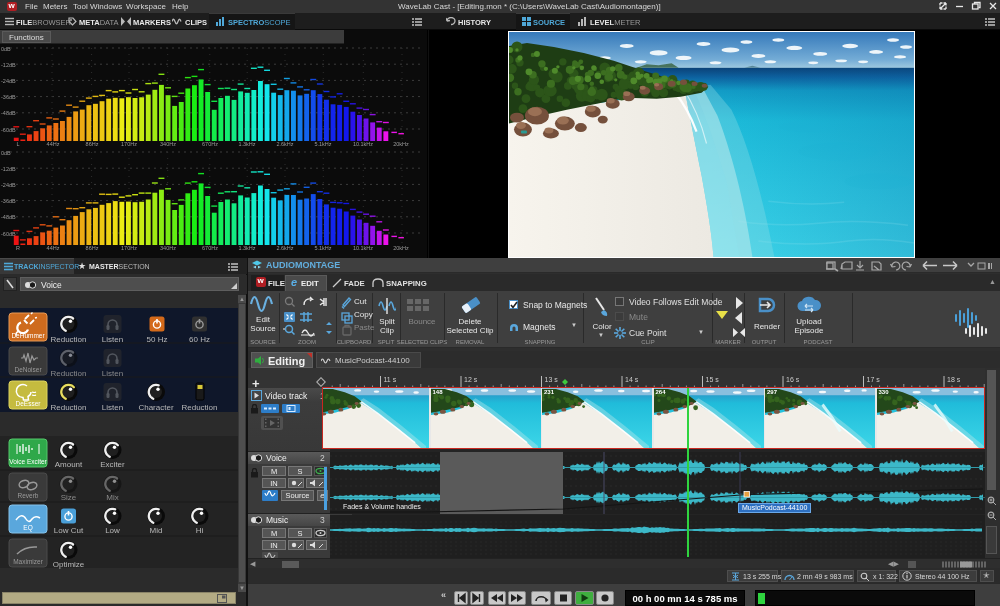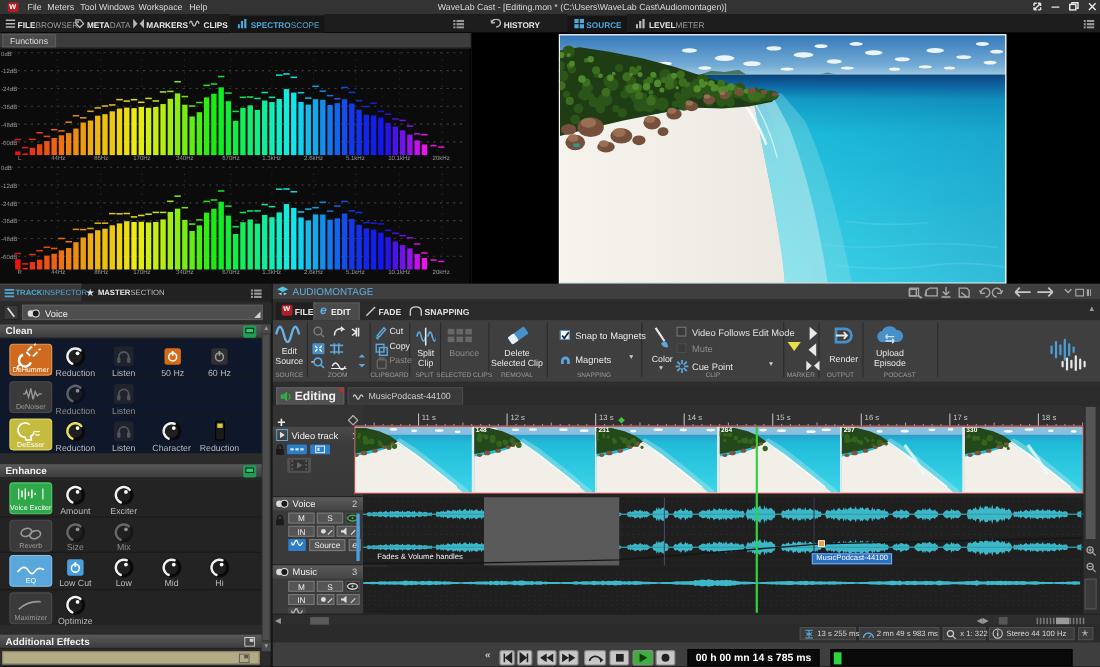--- a/index.html
+++ b/index.html
@@ -91,21 +91,21 @@
         <rect x="0" y="0" width="2" height="2"></rect>
         <rect x="3" y="0" width="7" height="2"></rect>
         <rect x="0" y="3" width="2" height="2"></rect>
         <rect x="3" y="3" width="7" height="2"></rect>
         <rect x="0" y="6" width="2" height="2"></rect>
         <rect x="3" y="6" width="7" height="2"></rect>
       </g>
     </svg>
 </div>
 <div class="abs" style="left:0;top:30px;width:428px;height:228px;background:#0b0b0b;border-right:1px solid #000">
-<div class="abs" style="left:0;top:0;width:428px;height:14px;background:#3c3c3c;border-bottom:1px solid #222">
+<div class="abs" style="left:0;top:0;width:344px;height:14px;background:#3c3c3c;border-bottom:1px solid #222">
 <div class="abs" style="left:2px;top:1px;height:12px;padding:0 6px;background:#4a4a4a;border:1px solid #5a5a5a;font-size:8px;color:#ddd;line-height:11px">Functions</div>
 </div>
 <div class="abs" style="left:0;top:14px;width:428px;height:104px">
 <svg class="abs" style="left:0;top:0" width="428" height="104" viewBox="0 0 428 104">
         <line x1="10" y1="4.0" x2="420" y2="4.0" stroke="#3c3c3c" stroke-width="1" stroke-dasharray="2,4"></line>
         <line x1="10" y1="20.2" x2="420" y2="20.2" stroke="#3c3c3c" stroke-width="1" stroke-dasharray="2,4"></line>
         <line x1="10" y1="36.4" x2="420" y2="36.4" stroke="#3c3c3c" stroke-width="1" stroke-dasharray="2,4"></line>
         <line x1="10" y1="52.6" x2="420" y2="52.6" stroke="#3c3c3c" stroke-width="1" stroke-dasharray="2,4"></line>
         <line x1="10" y1="68.8" x2="420" y2="68.8" stroke="#3c3c3c" stroke-width="1" stroke-dasharray="2,4"></line>
         <line x1="10" y1="85.0" x2="420" y2="85.0" stroke="#3c3c3c" stroke-width="1" stroke-dasharray="2,4"></line>
@@ -703,27 +703,20 @@
 <svg class="abs" style="left:4px;top:3px" width="12" height="8" viewBox="0 0 12 8">
           <circle cx="3" cy="4" r="3" fill="#ddd"></circle>
           <circle cx="7.5" cy="4" r="3.2" fill="#1a1a1a" stroke="#ddd" stroke-width="1"></circle>
         </svg>
 <div class="abs" style="left:20px;top:1.5px;font-size:8.5px;color:#eee">Voice</div>
 <svg class="abs" style="right:1px;bottom:1px" width="6" height="6" viewBox="0 0 6 6">
           <path d="M6,0 L6,6 L0,6 Z" fill="#cfcfcf"></path>
         </svg>
 </div>
     </div>
-<div class="abs" style="left:0;top:37px;width:238px;height:13px;background:linear-gradient(#5a5a5a,#3c3c3c);border-bottom:1px solid #222">
-      <div class="abs" style="left:5px;top:1px;font-size:9px;font-weight:bold;color:#f0f0f0">Clean</div>
-      <div class="abs" style="left:221px;top:1px;width:12px;height:11px;background:#1e9e50;border-radius:2px">
-        <div class="abs" style="left:2px;top:2px;width:8px;height:5px;background:#123"></div>
-        <div class="abs" style="left:3px;top:3px;width:6px;height:3px;background:#35c86a"></div>
-      </div>
-    </div>
 <div class="abs" style="left:0;top:50px;width:238px;height:104px;background:#0f172a">
 <svg class="abs" style="left:0;top:0" width="238" height="104" viewBox="0 0 238 104">
 <line x1="0" y1="35" x2="238" y2="35" stroke="#1a1a1a"></line>
         <line x1="0" y1="69" x2="238" y2="69" stroke="#1a1a1a"></line>
 <rect x="9" y="5" width="38" height="28" rx="3" fill="#ce6b1e" stroke="#e89a55"></rect>
 <g stroke="#fff" fill="none" transform="translate(0,-2.5)">
           <path d="M21,17 a5.5,5.5 0 1 0 7,7" stroke-width="2.2"></path>
           <path d="M24,14.5 l3.5,3.5 m1.5,-8.5 l-4,4 m9,1 l-4,4" stroke-width="1.8"></path>
           <path d="M31,8.5 l1.5,-1.5 m2.5,5.5 l2,-0.5" stroke-width="1.4"></path>
           <path d="M18,26 q-3,2 -1.5,4" stroke-width="1.6"></path>
@@ -793,27 +786,20 @@
 <div class="abs" style="left:87.5px;top:26.5px;width:50px;text-align:center;font-size:8px;color:#b8b8b8">Listen</div>
 <div class="abs" style="left:132px;top:26.5px;width:50px;text-align:center;font-size:8px;color:#b8b8b8">50 Hz</div>
 <div class="abs" style="left:174.5px;top:26.5px;width:50px;text-align:center;font-size:8px;color:#b8b8b8">60 Hz</div>
 <div class="abs" style="left:43.5px;top:60.5px;width:50px;text-align:center;font-size:8px;color:#8a8a8a">Reduction</div>
 <div class="abs" style="left:87.5px;top:60.5px;width:50px;text-align:center;font-size:8px;color:#8a8a8a">Listen</div>
 <div class="abs" style="left:43.5px;top:94.5px;width:50px;text-align:center;font-size:8px;color:#b8b8b8">Reduction</div>
 <div class="abs" style="left:87.5px;top:94.5px;width:50px;text-align:center;font-size:8px;color:#b8b8b8">Listen</div>
 <div class="abs" style="left:131px;top:94.5px;width:50px;text-align:center;font-size:8px;color:#b8b8b8">Character</div>
 <div class="abs" style="left:174.5px;top:94.5px;width:50px;text-align:center;font-size:8px;color:#b8b8b8">Reduction</div>
 </div>
-<div class="abs" style="left:0;top:164px;width:238px;height:13px;background:linear-gradient(#5a5a5a,#3c3c3c);border-bottom:1px solid #222">
-      <div class="abs" style="left:5px;top:1px;font-size:9px;font-weight:bold;color:#f0f0f0">Enhance</div>
-      <div class="abs" style="left:221px;top:1px;width:12px;height:11px;background:#1e9e50;border-radius:2px">
-        <div class="abs" style="left:2px;top:2px;width:8px;height:5px;background:#123"></div>
-        <div class="abs" style="left:3px;top:3px;width:6px;height:3px;background:#35c86a"></div>
-      </div>
-    </div>
 <div class="abs" style="left:0;top:178px;width:238px;height:132px;background:#232323">
 <svg class="abs" style="left:0;top:0" width="238" height="132" viewBox="0 0 238 132">
 <line x1="0" y1="34" x2="238" y2="34" stroke="#1a1a1a"></line>
         <line x1="0" y1="66" x2="238" y2="66" stroke="#1a1a1a"></line>
         <line x1="0" y1="100" x2="238" y2="100" stroke="#1a1a1a"></line>
 <rect x="9" y="3" width="38" height="28" rx="3" fill="#2fa84a" stroke="#55c86a"></rect>
 <g stroke="#fff" stroke-width="1.3" fill="none">
           <path d="M20,10 v6 m3,-8 v10 m3,-7 v4 m3,-6 v8 m3,-5 v2"></path>
           <path d="M17,8 v10 m22,-10 v10" stroke-width="1"></path>
         </g>
@@ -885,46 +871,39 @@
 <div class="abs" style="left:43.5px;top:24px;width:50px;text-align:center;font-size:8px;color:#b8b8b8">Amount</div>
 <div class="abs" style="left:87.5px;top:24px;width:50px;text-align:center;font-size:8px;color:#b8b8b8">Exciter</div>
 <div class="abs" style="left:43.5px;top:57px;width:50px;text-align:center;font-size:8px;color:#8a8a8a">Size</div>
 <div class="abs" style="left:87.5px;top:57px;width:50px;text-align:center;font-size:8px;color:#8a8a8a">Mix</div>
 <div class="abs" style="left:43.5px;top:90px;width:50px;text-align:center;font-size:8px;color:#b8b8b8">Low Cut</div>
 <div class="abs" style="left:87.5px;top:90px;width:50px;text-align:center;font-size:8px;color:#b8b8b8">Low</div>
 <div class="abs" style="left:131px;top:90px;width:50px;text-align:center;font-size:8px;color:#b8b8b8">Mid</div>
 <div class="abs" style="left:174.5px;top:90px;width:50px;text-align:center;font-size:8px;color:#b8b8b8">Hi</div>
 <div class="abs" style="left:43.5px;top:124px;width:50px;text-align:center;font-size:8px;color:#b8b8b8">Optimize</div>
 </div>
-<div class="abs" style="left:0;top:319px;width:238px;height:13px;background:linear-gradient(#5a5a5a,#3c3c3c);border-bottom:1px solid #222">
-      <div class="abs" style="left:5px;top:1px;font-size:9px;font-weight:bold;color:#f0f0f0">Additional Effects</div>
-      <svg class="abs" style="left:222px;top:2px" width="10" height="9" viewBox="0 0 10 9">
-        <rect x="0.5" y="0.5" width="9" height="8" fill="none" stroke="#ccc"></rect>
-        <rect x="5" y="1.5" width="3.5" height="3" fill="#ccc"></rect>
-      </svg>
-    </div>
 <div class="abs" style="left:2px;top:334px;width:234px;height:12px;background:#b3ab84;border:1px solid #8a8468">
       <svg class="abs" style="left:214px;top:1px" width="10" height="9" viewBox="0 0 10 9">
         <rect x="0.5" y="0.5" width="9" height="8" fill="none" stroke="#555"></rect>
         <rect x="5" y="1.5" width="3.5" height="3" fill="#555"></rect>
       </svg>
     </div>
 <div class="abs" style="left:238px;top:37px;width:8px;height:297px;background:#383838">
       <div class="abs" style="left:0;top:0;width:8px;height:8px;background:#4a4a4a;color:#999;font-size:6px;text-align:center;line-height:8px">▲</div>
       <div class="abs" style="left:1px;top:9px;width:6px;height:278px;background:#4e4e4e"></div>
       <div class="abs" style="left:0;top:289px;width:8px;height:8px;background:#4a4a4a;color:#999;font-size:6px;text-align:center;line-height:8px">▼</div>
     </div>
 </div>
 <div class="abs" style="left:248px;top:258px;width:752px;height:348px;background:#2e2e2e">
 <div class="abs" style="left:0;top:0;width:752px;height:15px;background:#3f3f3f;border-bottom:1px solid #2a2a2a">
 <svg class="abs" style="left:3px;top:2px" width="12" height="11" viewBox="0 0 12 11">
         <path d="M1,3 L6,0.5 L11,3 L6,5.5 Z" fill="#4fc8e8"></path>
         <path d="M2,7 L5,5.8 L5,8.5 Z M10,7 L7,5.8 L7,8.5 Z" fill="#8ad8f0"></path>
       </svg>
-<div class="abs" style="left:18px;top:2px;font-size:9px;font-weight:normal;color:#62aede">AUDIOMONTAGE</div>
+<div class="abs" style="left:18px;top:2px;font-size:9px;font-weight:bold;color:#62aede">AUDIOMONTAGE</div>
 <svg class="abs" style="left:578px;top:2px" width="166" height="12" viewBox="0 0 166 12">
         <g stroke="#a8a8a8" stroke-width="1.2" fill="none">
           <rect x="1" y="2" width="8" height="7"></rect>
           <path d="M9,9 l3,2" stroke-width="1.6"></path>
           <path d="M16,4 l3,-2 l7,0 l0,7 l-10,0 z M16,4 l-1,5"></path>
           <path d="M34,1 v7 m-3,-3 l3,3 l3,-3 M30,10 h8"></path>
           <path d="M46,2 h7 l2,2 v6 h-9 z M48,6 l5,4"></path>
           <path d="M66,7 a4,4 0 1 1 4,3 M66,7 l-1.5,-3 M66,7 l3.5,-0.5"></path>
           <path d="M84,7 a4,4 0 1 0 -4,3 M84,7 l1.5,-3 M84,7 l-3.5,-0.5"></path>
           <path d="M97,5.5 h14 m-14,0 l4,-4 m-4,4 l4,4" stroke="#c8c8c8" stroke-width="1.5"></path>

